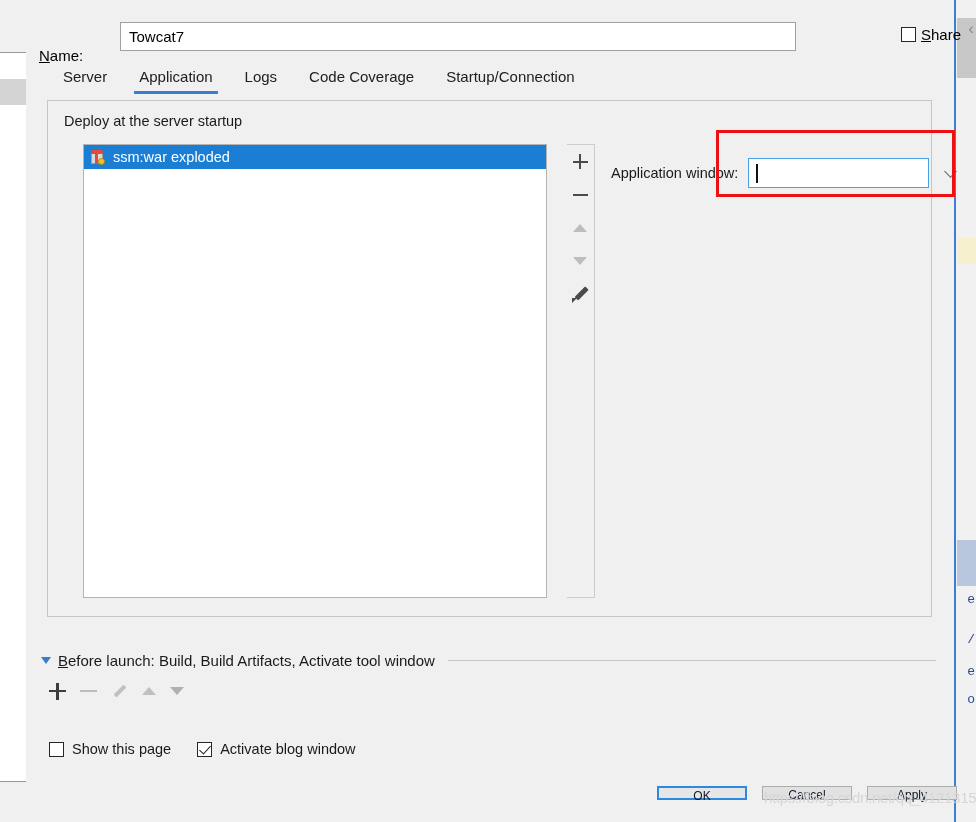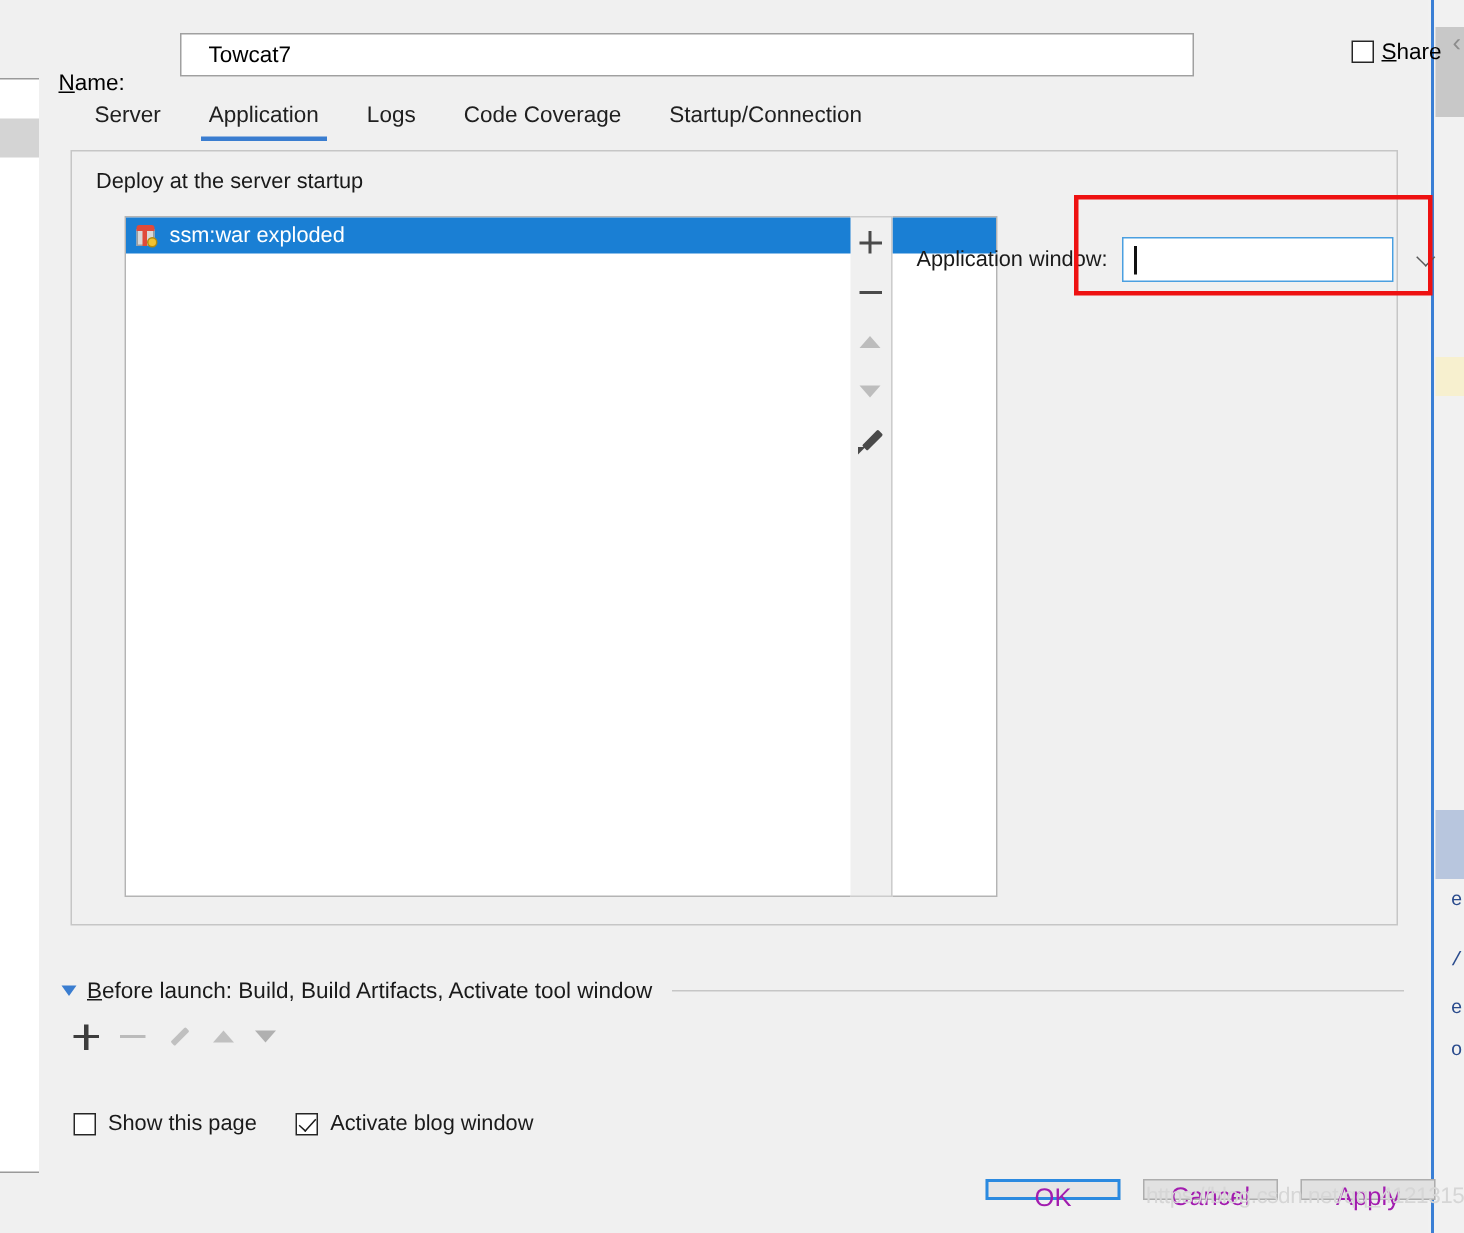--- a/index.html
+++ b/index.html
@@ -74,21 +74,21 @@
     position: absolute; left: 12px; top: 22px; width: 900px; height: 30px;
   }
   #name-label {
     position: absolute; left: 0; top: 5px; font-size: 15px; color: #000; margin-top: 20px;
   }
   #name-label u { text-decoration: underline; }
   #name-input {
     position: absolute; left: 81px; top: 0; width: 676px; height: 29px;
     background: #ffffff; border: 1px solid #a0a0a0;
     font-family: "Liberation Sans", sans-serif; font-size: 15px;
-    color: #000; padding: 0 18px; outline: none;
+    color: #000; padding: 0 8px; outline: none;
   }
   #share-wrap {
     position: absolute; left: 862px; top: 4px;
     display: flex; align-items: center; gap: 5px;
   }
   .cb {
     width: 15px; height: 15px; background: #fff;
     border: 1.6px solid #262626; display: inline-block;
     position: relative; flex: none;
   }
@@ -119,21 +119,21 @@
     border: 1px solid #c6c6c6; background: #f0f0f0;
   }
   #deploy-legend {
     position: absolute; left: 33px; top: 113px;
     background: #f0f0f0; padding: 0 6px 0 4px;
     font-size: 14.5px; color: #1a1a1a;
   }
 
   #list-box {
     position: absolute; left: 35px; top: 43px;
-    width: 582px; height: 454px;
+    width: 464px; height: 454px;
     background: #ffffff; border: 1px solid #b4b4b4;
   }
   #list-row {
     display: flex; align-items: center; gap: 7px;
     height: 24px; padding: 0 6px; background: #1a7fd4; color: #ffffff;
     font-size: 14.5px;
   }
   
   .artifact-icon {
     width: 16px; height: 16px; position: relative; flex: none;
@@ -285,21 +285,21 @@
   #bottom-checks .gap { width: 10px; }
 
   
   #dlg-buttons {
     position: absolute; left: 630px; top: 786px;
     display: flex; gap: 15px;
   }
   .dlg-btn {
     width: 90px; height: 14px; background: #e1e1e1;
     border: 1px solid #adadad; font-family: "Liberation Sans", sans-serif;
-    font-size: 17px; color: #a21caf; cursor: default;
+    font-size: 12px; color: #0f172a; cursor: default;
   }
   .dlg-btn.default {
     background: #e6e6e6; border: 2px solid #2b8ae0;
   }
 
   #watermark {
     position: absolute; left: 737px; top: 789px;
     font-family: "Liberation Sans", sans-serif;
     font-size: 15px; color: #d6d6d6; white-space: nowrap;
     letter-spacing: -0.3px; pointer-events: none;

